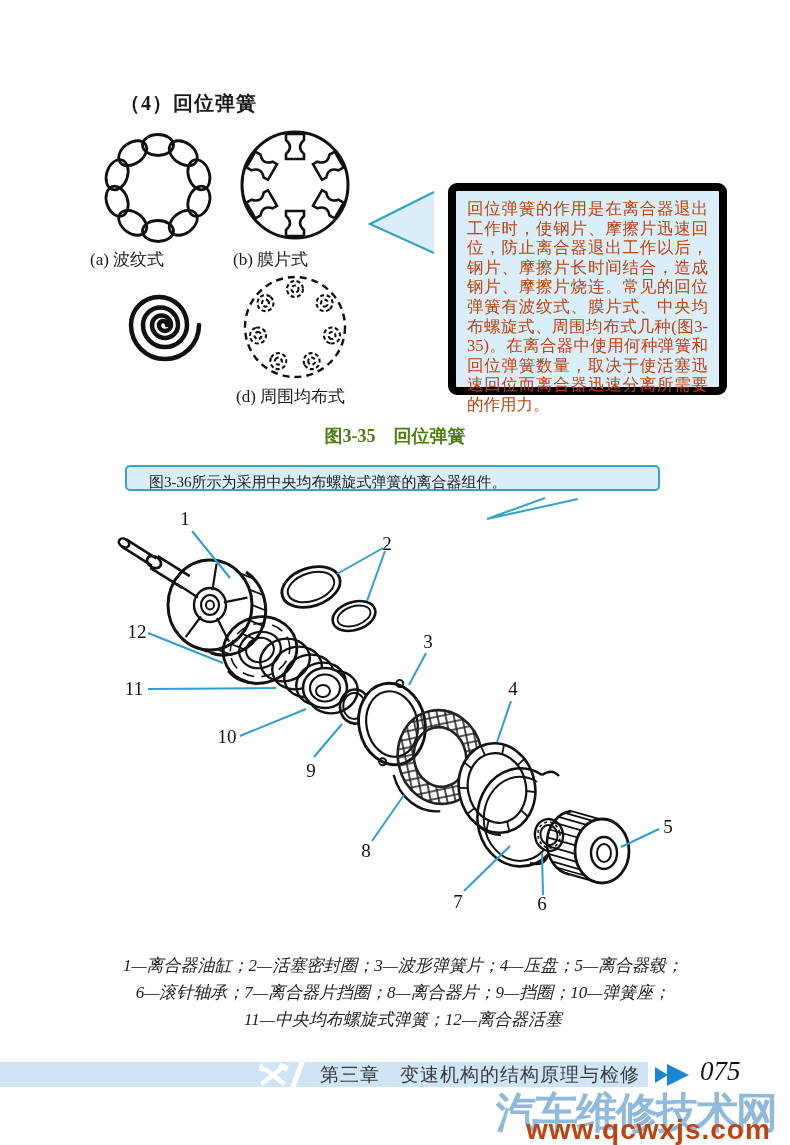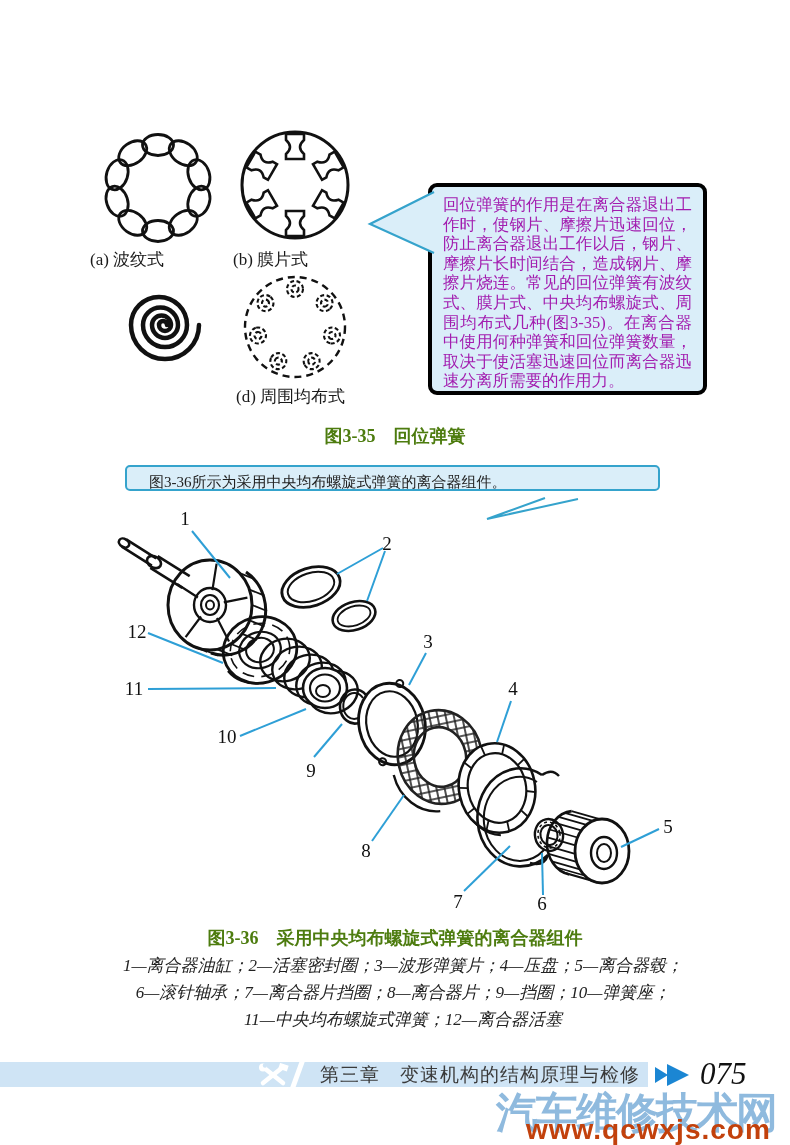--- a/index.html
+++ b/index.html
@@ -3,44 +3,45 @@
 <meta charset="utf-8">
 <style>
   html,body{margin:0;padding:0;background:#fff;}
   .page{position:relative;width:790px;height:1145px;background:#ffffff;overflow:hidden;
         font-family:"Liberation Serif", serif;color:#111;}
   .abs{position:absolute;}
   .heading{font-size:20px;font-weight:bold;letter-spacing:1px;color:#1a1a1a;}
   .figlabel{font-size:17px;text-align:left;color:#1a1a1a;}
   .caption{width:790px;text-align:center;font-size:18px;font-weight:600;color:#4d7c0f;}
   .callout-box{width:279px;height:212px;box-sizing:border-box;background:#daeef9;
-        border:4px solid #000000;border-radius:9px;padding:8px 11px;
-        font-size:16.5px;line-height:19.6px;color:#a21caf;text-align:justify;}
+        border:8px solid #000000;border-radius:9px;padding:8px 11px;
+        font-size:16.5px;line-height:19.6px;color:#c2410c;text-align:justify;margin-left:20px;}
   .note-box{width:535px;height:26px;box-sizing:border-box;background:#daeef9;
         border:2px solid #35a3cc;border-radius:5px;line-height:30px;
         padding-left:22px;font-size:15px;color:#222;}
   .parts{width:790px;text-align:center;font-size:17px;font-style:italic;
         line-height:27px;color:#222;}
   .footer-bar{left:0;top:1062px;width:648px;height:25px;background:#cfe4f5;}
   .footer-slash{left:295px;top:1059px;width:5px;height:31px;background:#fff;transform:rotate(20deg);}
   .footer-chapter{left:320px;top:1062px;height:25px;line-height:26px;font-size:19px;
         color:#3a3a3a;letter-spacing:1px;font-family:"Liberation Sans",sans-serif;text-align:center;}
-  .page-num{left:700px;top:1056px;font-size:31px;font-style:italic;color:#111;}
+  .page-num{left:700px;top:1056px;font-size:27px;font-style:italic;color:#111;}
   .wm-cn{left:496px;top:1085px;font-size:42px;font-weight:800;letter-spacing:-2px;
         color:#8fbade;font-family:"Liberation Sans",sans-serif;white-space:nowrap;}
   .wm-url{left:526px;top:1114px;font-size:28px;font-weight:bold;letter-spacing:1px;
         color:#c2410c;font-family:"Liberation Sans",sans-serif;}
   svg{display:block;}
   .ln{stroke:#111;fill:none;}
 </style>
 </head>
 <body>
 
 <div class="page">
 
+  <div class="abs heading" style="left:120px;top:90px;">（4）回位弹簧</div>
 
   <svg class="abs" style="left:90px;top:125px;" width="280" height="260" viewBox="0 0 280 260">
 
     <g class="ln" stroke-width="2.8">
       <ellipse cx="68" cy="20" rx="15.5" ry="10.5" transform="rotate(0 68 63)"></ellipse>
       <ellipse cx="68" cy="20" rx="15.5" ry="10.5" transform="rotate(36 68 63)"></ellipse>
       <ellipse cx="68" cy="20" rx="15.5" ry="10.5" transform="rotate(72 68 63)"></ellipse>
       <ellipse cx="68" cy="20" rx="15.5" ry="10.5" transform="rotate(108 68 63)"></ellipse>
       <ellipse cx="68" cy="20" rx="15.5" ry="10.5" transform="rotate(144 68 63)"></ellipse>
       <ellipse cx="68" cy="20" rx="15.5" ry="10.5" transform="rotate(180 68 63)"></ellipse>
@@ -259,21 +260,20 @@
       <text x="452" y="405">6</text>
       <text x="368" y="403">7</text>
       <text x="276" y="352">8</text>
       <text x="221" y="272">9</text>
       <text x="137" y="238">10</text>
       <text x="44" y="190">11</text>
       <text x="47" y="133">12</text>
     </g>
   </svg>
 
-  <div class="abs caption" style="left:0;top:926px;">图3-36　采用中央均布螺旋式弹簧的离合器组件</div>
   <div class="abs parts" style="left:8px;top:952px;">
     <div>1—离合器油缸；2—活塞密封圈；3—波形弹簧片；4—压盘；5—离合器毂；</div>
     <div>6—滚针轴承；7—离合器片挡圈；8—离合器片；9—挡圈；10—弹簧座；</div>
     <div>11—中央均布螺旋式弹簧；12—离合器活塞</div>
   </div>
 
   <div class="abs footer-bar"></div>
   <svg class="abs" style="left:256px;top:1063px;" width="34" height="24" viewBox="0 0 34 24">
     <g stroke="#fff" stroke-width="4.5" stroke-linecap="round" fill="none">
       <path d="M7,20 L27,4"></path>

